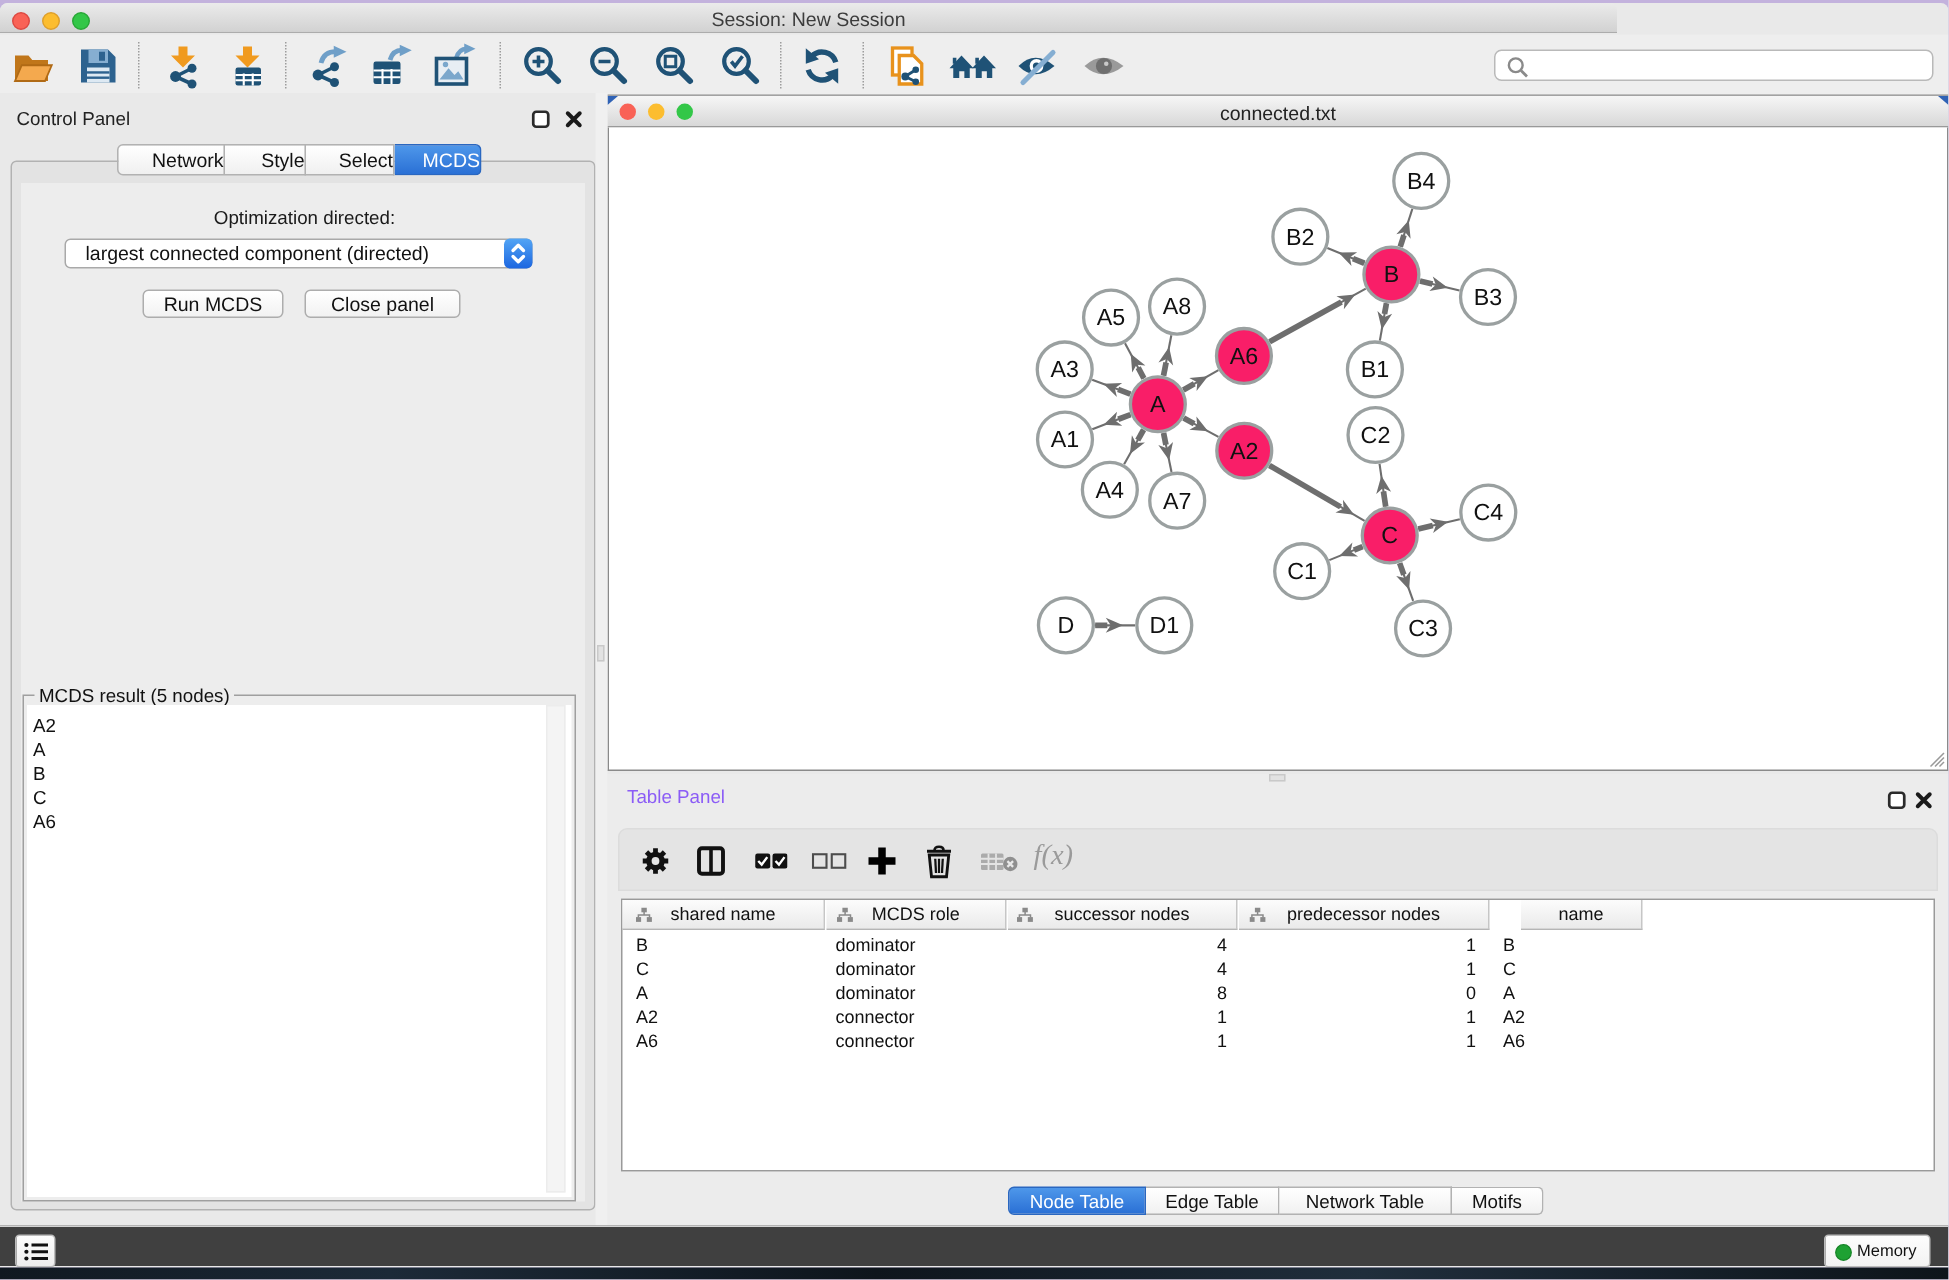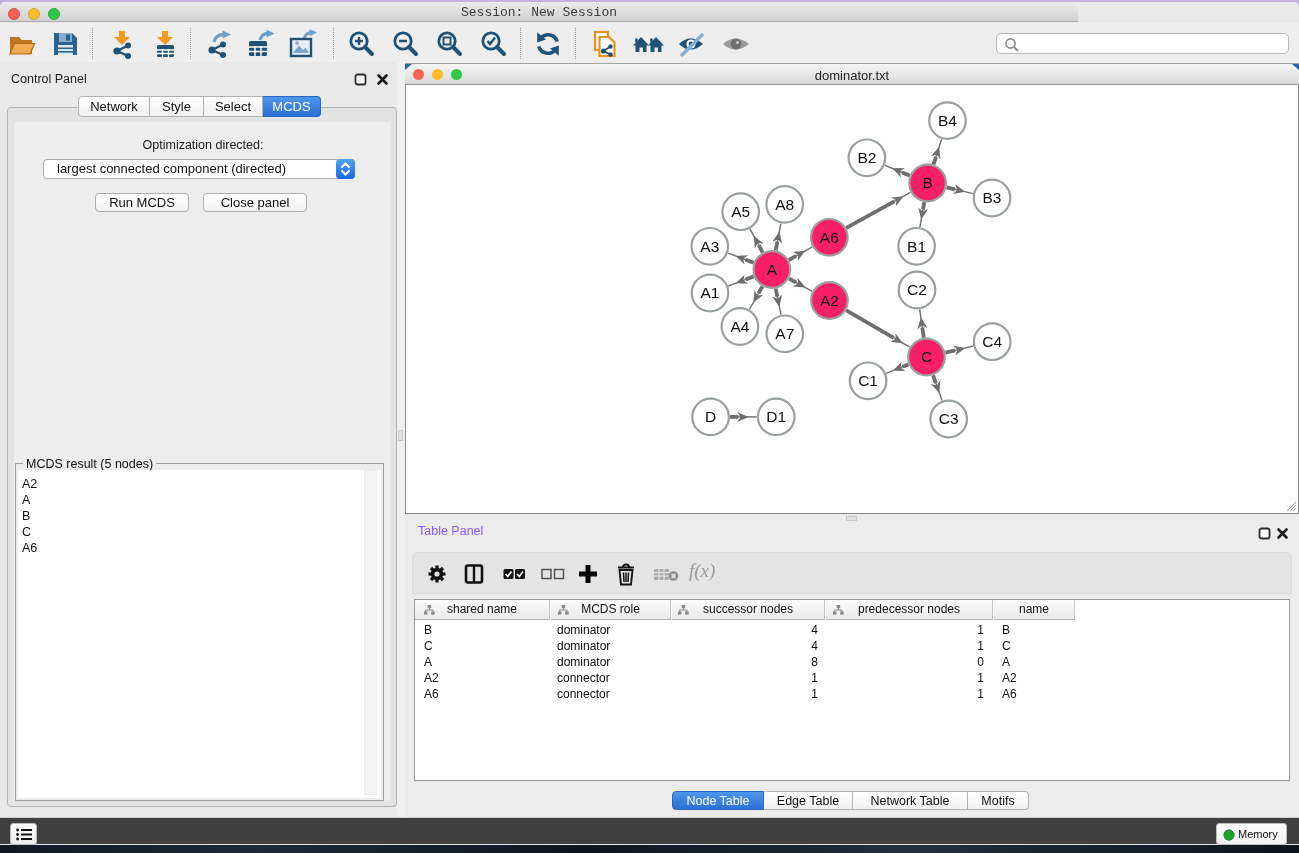--- a/index.html
+++ b/index.html
@@ -1,34 +1,34 @@
 <!DOCTYPE html>
 <html><head>
 <meta charset="utf-8">
 <style>
 * { margin:0; padding:0; box-sizing:border-box; }
 html,body { width:1299px; height:853px; overflow:hidden; }
 body { font-family:"Liberation Sans", sans-serif; background:#c3b2dd; position:relative; }
 .abs { position:absolute; }
 #win { position:absolute; left:0; top:2px; width:1299px; height:843px; background:#e9e9e9; border-radius:5px 5px 0 0; overflow:hidden; }
-#titlebar { position:absolute; left:0; top:0; width:1078px; height:20px; background:linear-gradient(#ebebeb,#d2d2d2); border-bottom:1px solid #acacac; border-radius:5px 5px 0 0;font-family:Liberation Mono, monospace; }
+#titlebar { position:absolute; left:0; top:0; width:1078px; height:20px; background:linear-gradient(#ebebeb,#d2d2d2); border-bottom:1px solid #acacac; border-radius:5px 5px 0 0; }
 .tl { position:absolute; top:6px; width:12px; height:12px; border-radius:50%; }
 #titlebar .t1 { left:8px;  background:#f96256; border:0.5px solid #dd4a43; }
 #titlebar .t2 { left:28px; background:#fcbd2f; border:0.5px solid #dfa02c; }
 #titlebar .t3 { left:48px; background:#33c748; border:0.5px solid #2aa838; }
 #wtitle { position:absolute; top:3px; width:100%; text-align:center; font-size:13px; color:#3c3c3c; }
 #toolbar { position:absolute; left:0; top:21px; width:1299px; height:41px; background:#eeeeee; border-bottom:1px solid #c5c5c5; }
 .sep { position:absolute; top:5px; height:31px; width:0; border-left:1px dotted #9c9c9c; }
 #searchbox { position:absolute; left:996px; top:10px; width:293px; height:21px; background:#fff; border:1px solid #b9b9b9; border-radius:5px; }
 
 #cpanel { position:absolute; left:0; top:60px; width:404px; height:756px; background:#e9e9e9;padding-left:44px; }
 #cpanel .hdr { position:absolute; left:11px; top:10px; font-size:12.5px; color:#222; }
 #tabpane { position:absolute; left:7px; top:45px; width:390px; height:700px; border:1px solid #b2b2b2; border-radius:4px; background:#e3e3e3; }
 #innerpanel { position:absolute; left:6px; top:14px; width:376px; height:679px; background:#ededed; }
-.ctab { position:absolute; top:34px; z-index:5; height:21px; background:linear-gradient(#ffffff,#f0f0f0); border:1px solid #b2b2b2; border-left:none; font-size:13px; color:#111; text-align:center; line-height:20px; }
+.ctab { position:absolute; top:34px; z-index:5; height:21px; background:linear-gradient(#ffffff,#f0f0f0); border:1px solid #b2b2b2; border-left:none; font-size:13px; color:#111; text-align:right; line-height:20px; }
 .ctab.first { border-left:1px solid #b2b2b2; border-radius:4px 0 0 4px; }
 .ctab.sel { background:linear-gradient(#4e97ea,#2a70d5); color:#fff; border-color:#2a67c0; border-radius:0 4px 4px 0; }
 
 .btn { position:absolute; height:19px; background:linear-gradient(#ffffff,#f2f2f2); border:1px solid #adadad; border-radius:4px; font-size:13px; color:#111; text-align:center; line-height:17px; }
 #combo { position:absolute; left:35px; top:51px; width:312px; height:20px; background:#fff; border:1px solid #a9a9a9; border-radius:4px; font-size:13px; line-height:18px; color:#111; padding-left:13px; }
 #combostep { position:absolute; right:-1px; top:-1px; width:19px; height:20px; border-radius:4px; background:linear-gradient(#53a5f5,#1c66e0); }
 
 #grpbox { position:absolute; left:7px; top:355px; width:369px; height:338px; border:1px solid #9f9f9f; }
 #grplabel { position:absolute; left:7px; top:-7px; background:#ededed; padding:0 3px; font-size:12.5px; color:#111; }
 #mcdslist { position:absolute; left:2px; top:6px; width:363px; height:328px; background:#fff; font-size:12.5px; color:#111; }
@@ -227,21 +227,21 @@
           <div id="mcdssb"></div>
         </div>
       </div>
     </div>
   </div>
   <div id="netwin">
     <div id="nettb">
       <div class="tl t1" style="border-radius:50%"></div>
       <div class="tl t2" style="border-radius:50%"></div>
       <div class="tl t3" style="border-radius:50%"></div>
-      <div class="nt">dominator.txt</div>
+      <div class="nt">connected.txt</div>
       <div class="bluecorner" style="left:0;border-top:6px solid #2f62b5;border-right:7px solid transparent;"></div>
       <div class="bluecorner" style="right:0;border-top:6px solid #2f62b5;border-left:7px solid transparent;"></div>
     </div>
     <div id="netcontent">
       <svg width="892" height="428" viewBox="0 0 892 428" font-family="Liberation Sans, sans-serif">
 <line x1="356.6" y1="167.3" x2="344.0" y2="143.9" stroke="#6e6e6e" stroke-width="1.4"></line>
 <line x1="356.6" y1="167.3" x2="352.8" y2="160.1" stroke="#6e6e6e" stroke-width="3.8"></line>
 <polygon points="347.8,150.9 357.6,158.6 351.7,158.1 348.8,163.4" fill="#6e6e6e"></polygon>
 <line x1="369.7" y1="165.4" x2="374.9" y2="138.5" stroke="#6e6e6e" stroke-width="1.4"></line>
 <line x1="369.7" y1="165.4" x2="371.4" y2="156.7" stroke="#6e6e6e" stroke-width="3.8"></line>
@@ -422,21 +422,21 @@
             <rect x="0" y="6.4" width="3.4" height="3.2" fill="#8a8a8a"></rect>
             <rect x="7.2" y="6.4" width="3.4" height="3.2" fill="#8a8a8a"></rect>
             <path d="M5.4 3 V5 M1.6 6.6 V5 H9 V6.6" fill="none" stroke="#8a8a8a" stroke-width="1"></path>
           </svg>successor nodes</div>
       <div class="thdr" style="left:411px;width:167px"><svg class="abs" style="left:7px;top:5px" width="11" height="10" viewBox="0 0 11 10">
             <rect x="3.6" y="0" width="3.6" height="3.2" fill="#8a8a8a"></rect>
             <rect x="0" y="6.4" width="3.4" height="3.2" fill="#8a8a8a"></rect>
             <rect x="7.2" y="6.4" width="3.4" height="3.2" fill="#8a8a8a"></rect>
             <path d="M5.4 3 V5 M1.6 6.6 V5 H9 V6.6" fill="none" stroke="#8a8a8a" stroke-width="1"></path>
           </svg>predecessor nodes</div>
-      <div class="thdr" style="left:579px;width:81px">name</div>
+      <div class="thdr" style="left:599px;width:81px">name</div>
       <div class="trow" style="left:9px;top:22px">B</div>
         <div class="trow" style="left:142px;top:22px">dominator</div>
         <div class="trow tnum" style="left:256px;top:22px;width:147px">4</div>
         <div class="trow tnum" style="left:411px;top:22px;width:158px">1</div>
         <div class="trow" style="left:587px;top:22px">B</div>
       <div class="trow" style="left:9px;top:38px">C</div>
         <div class="trow" style="left:142px;top:38px">dominator</div>
         <div class="trow tnum" style="left:256px;top:38px;width:147px">4</div>
         <div class="trow tnum" style="left:411px;top:38px;width:158px">1</div>
         <div class="trow" style="left:587px;top:38px">C</div>

